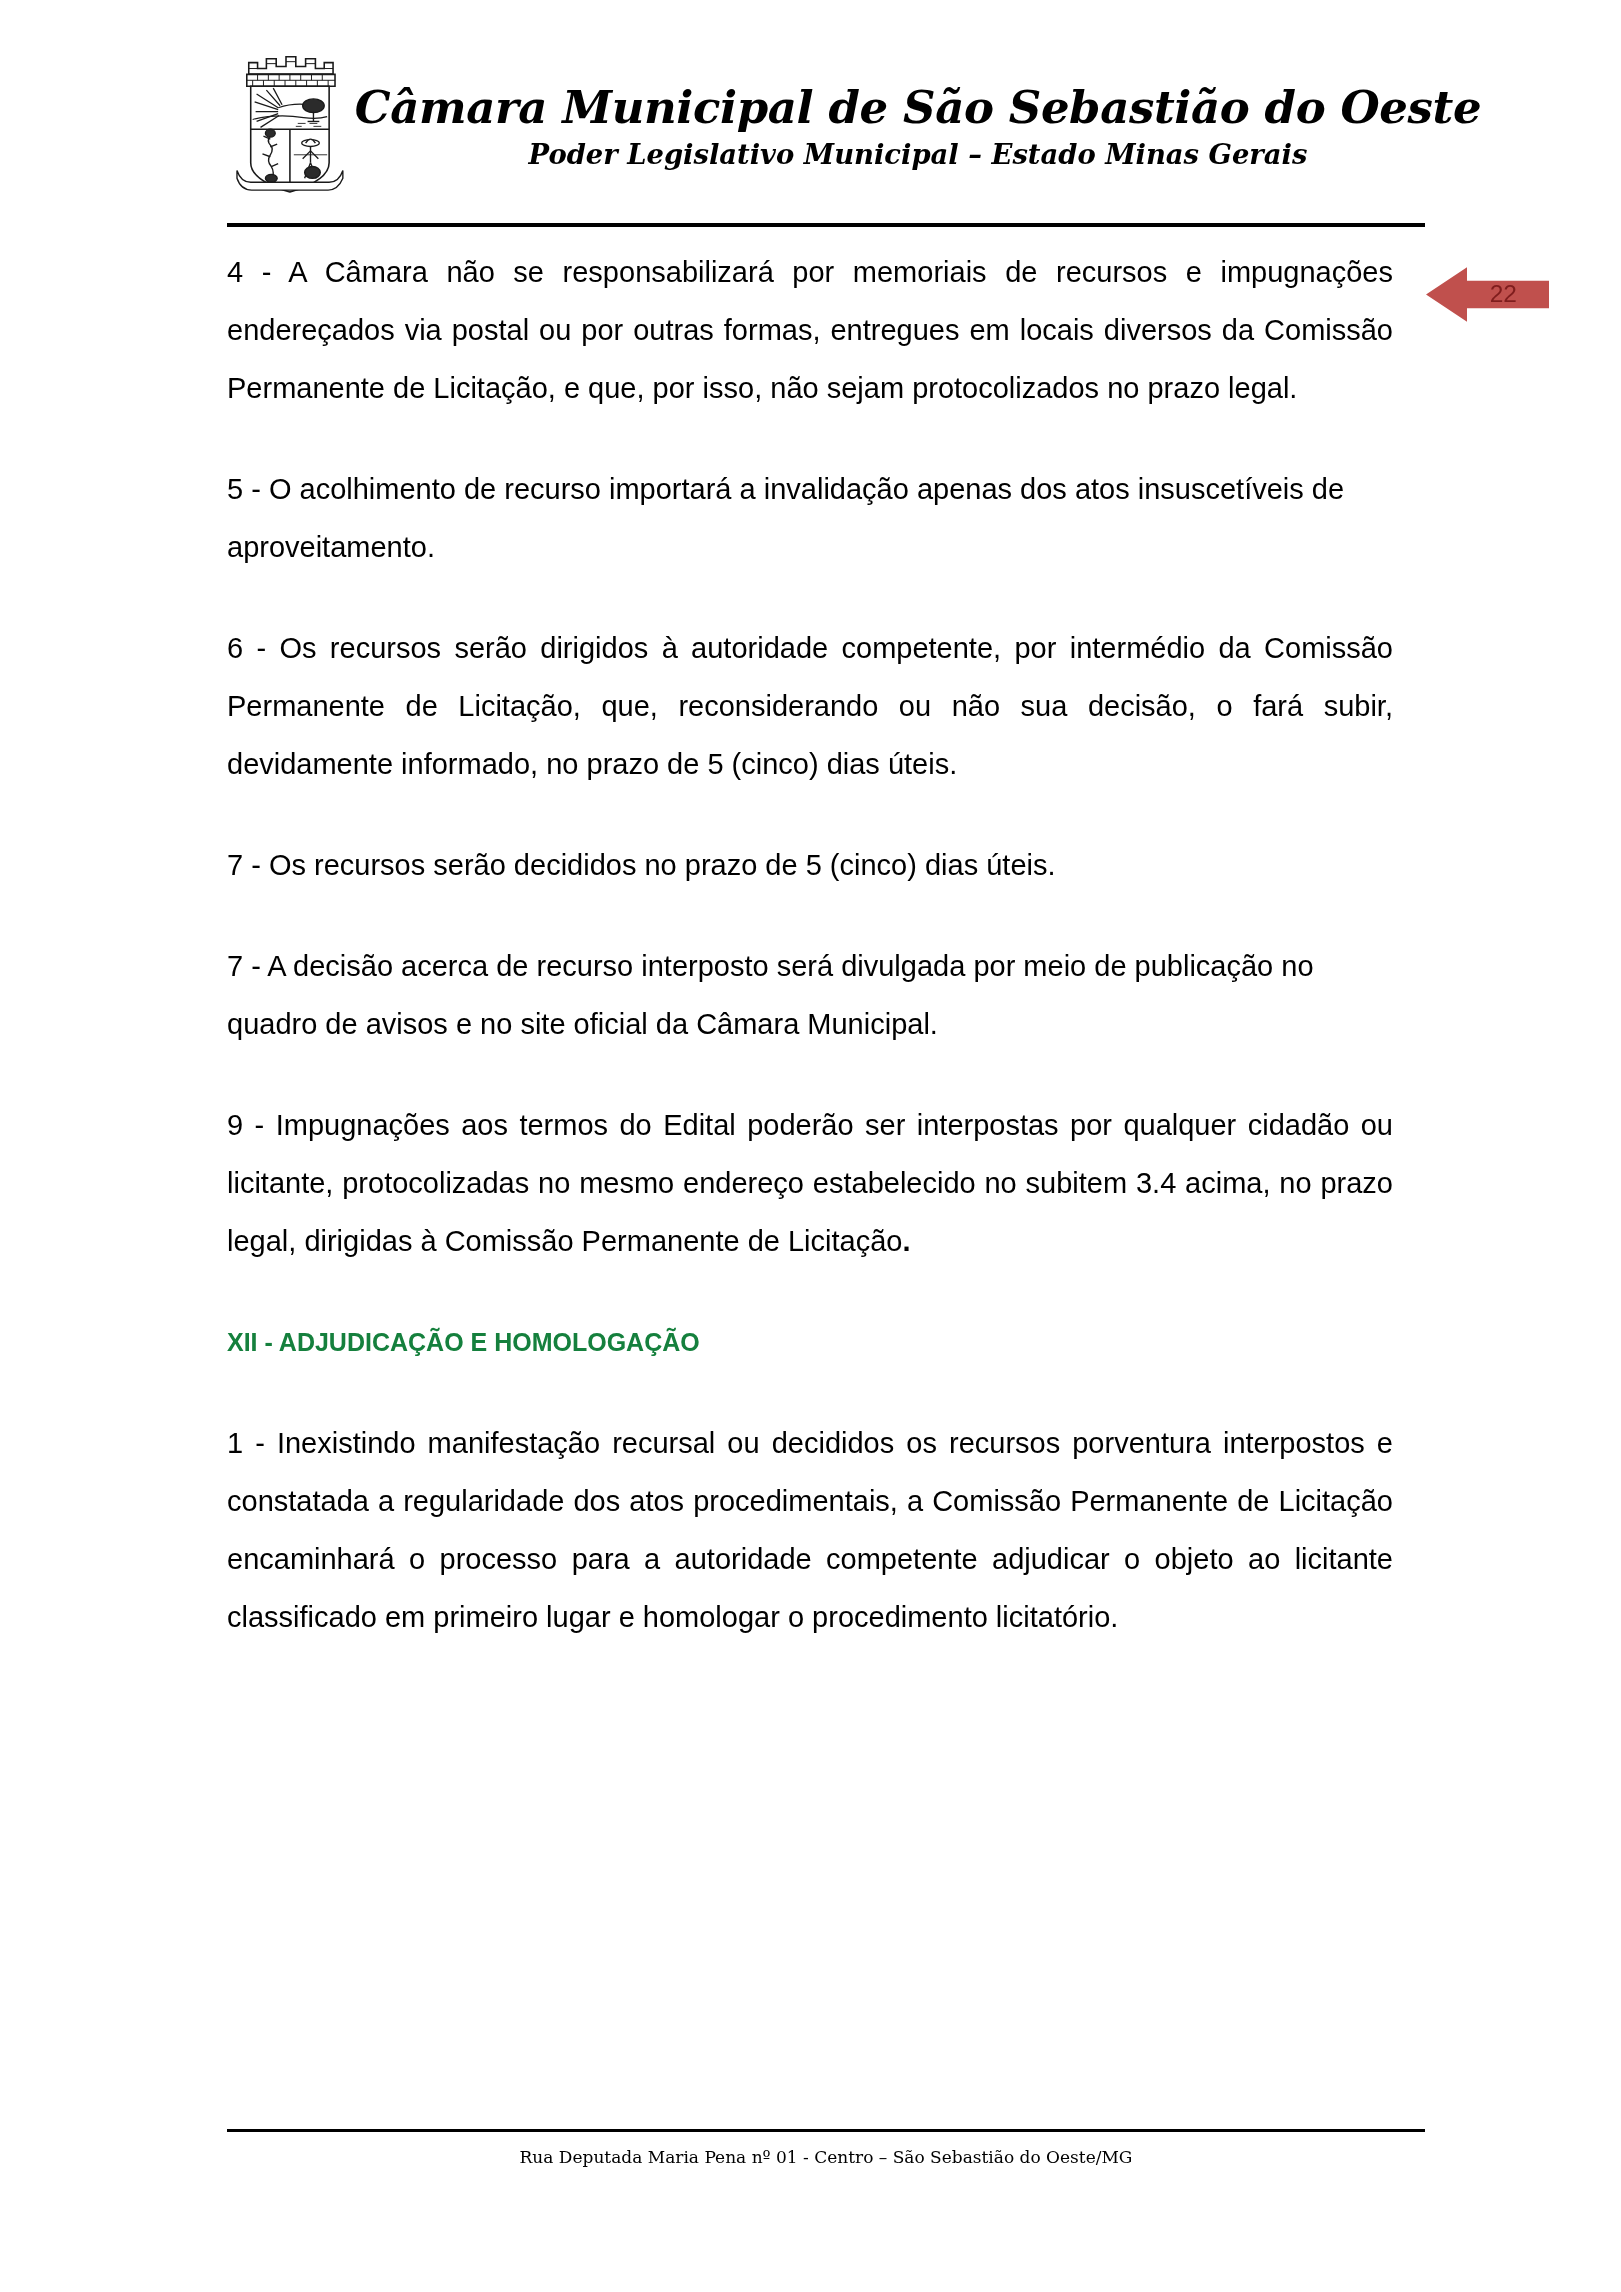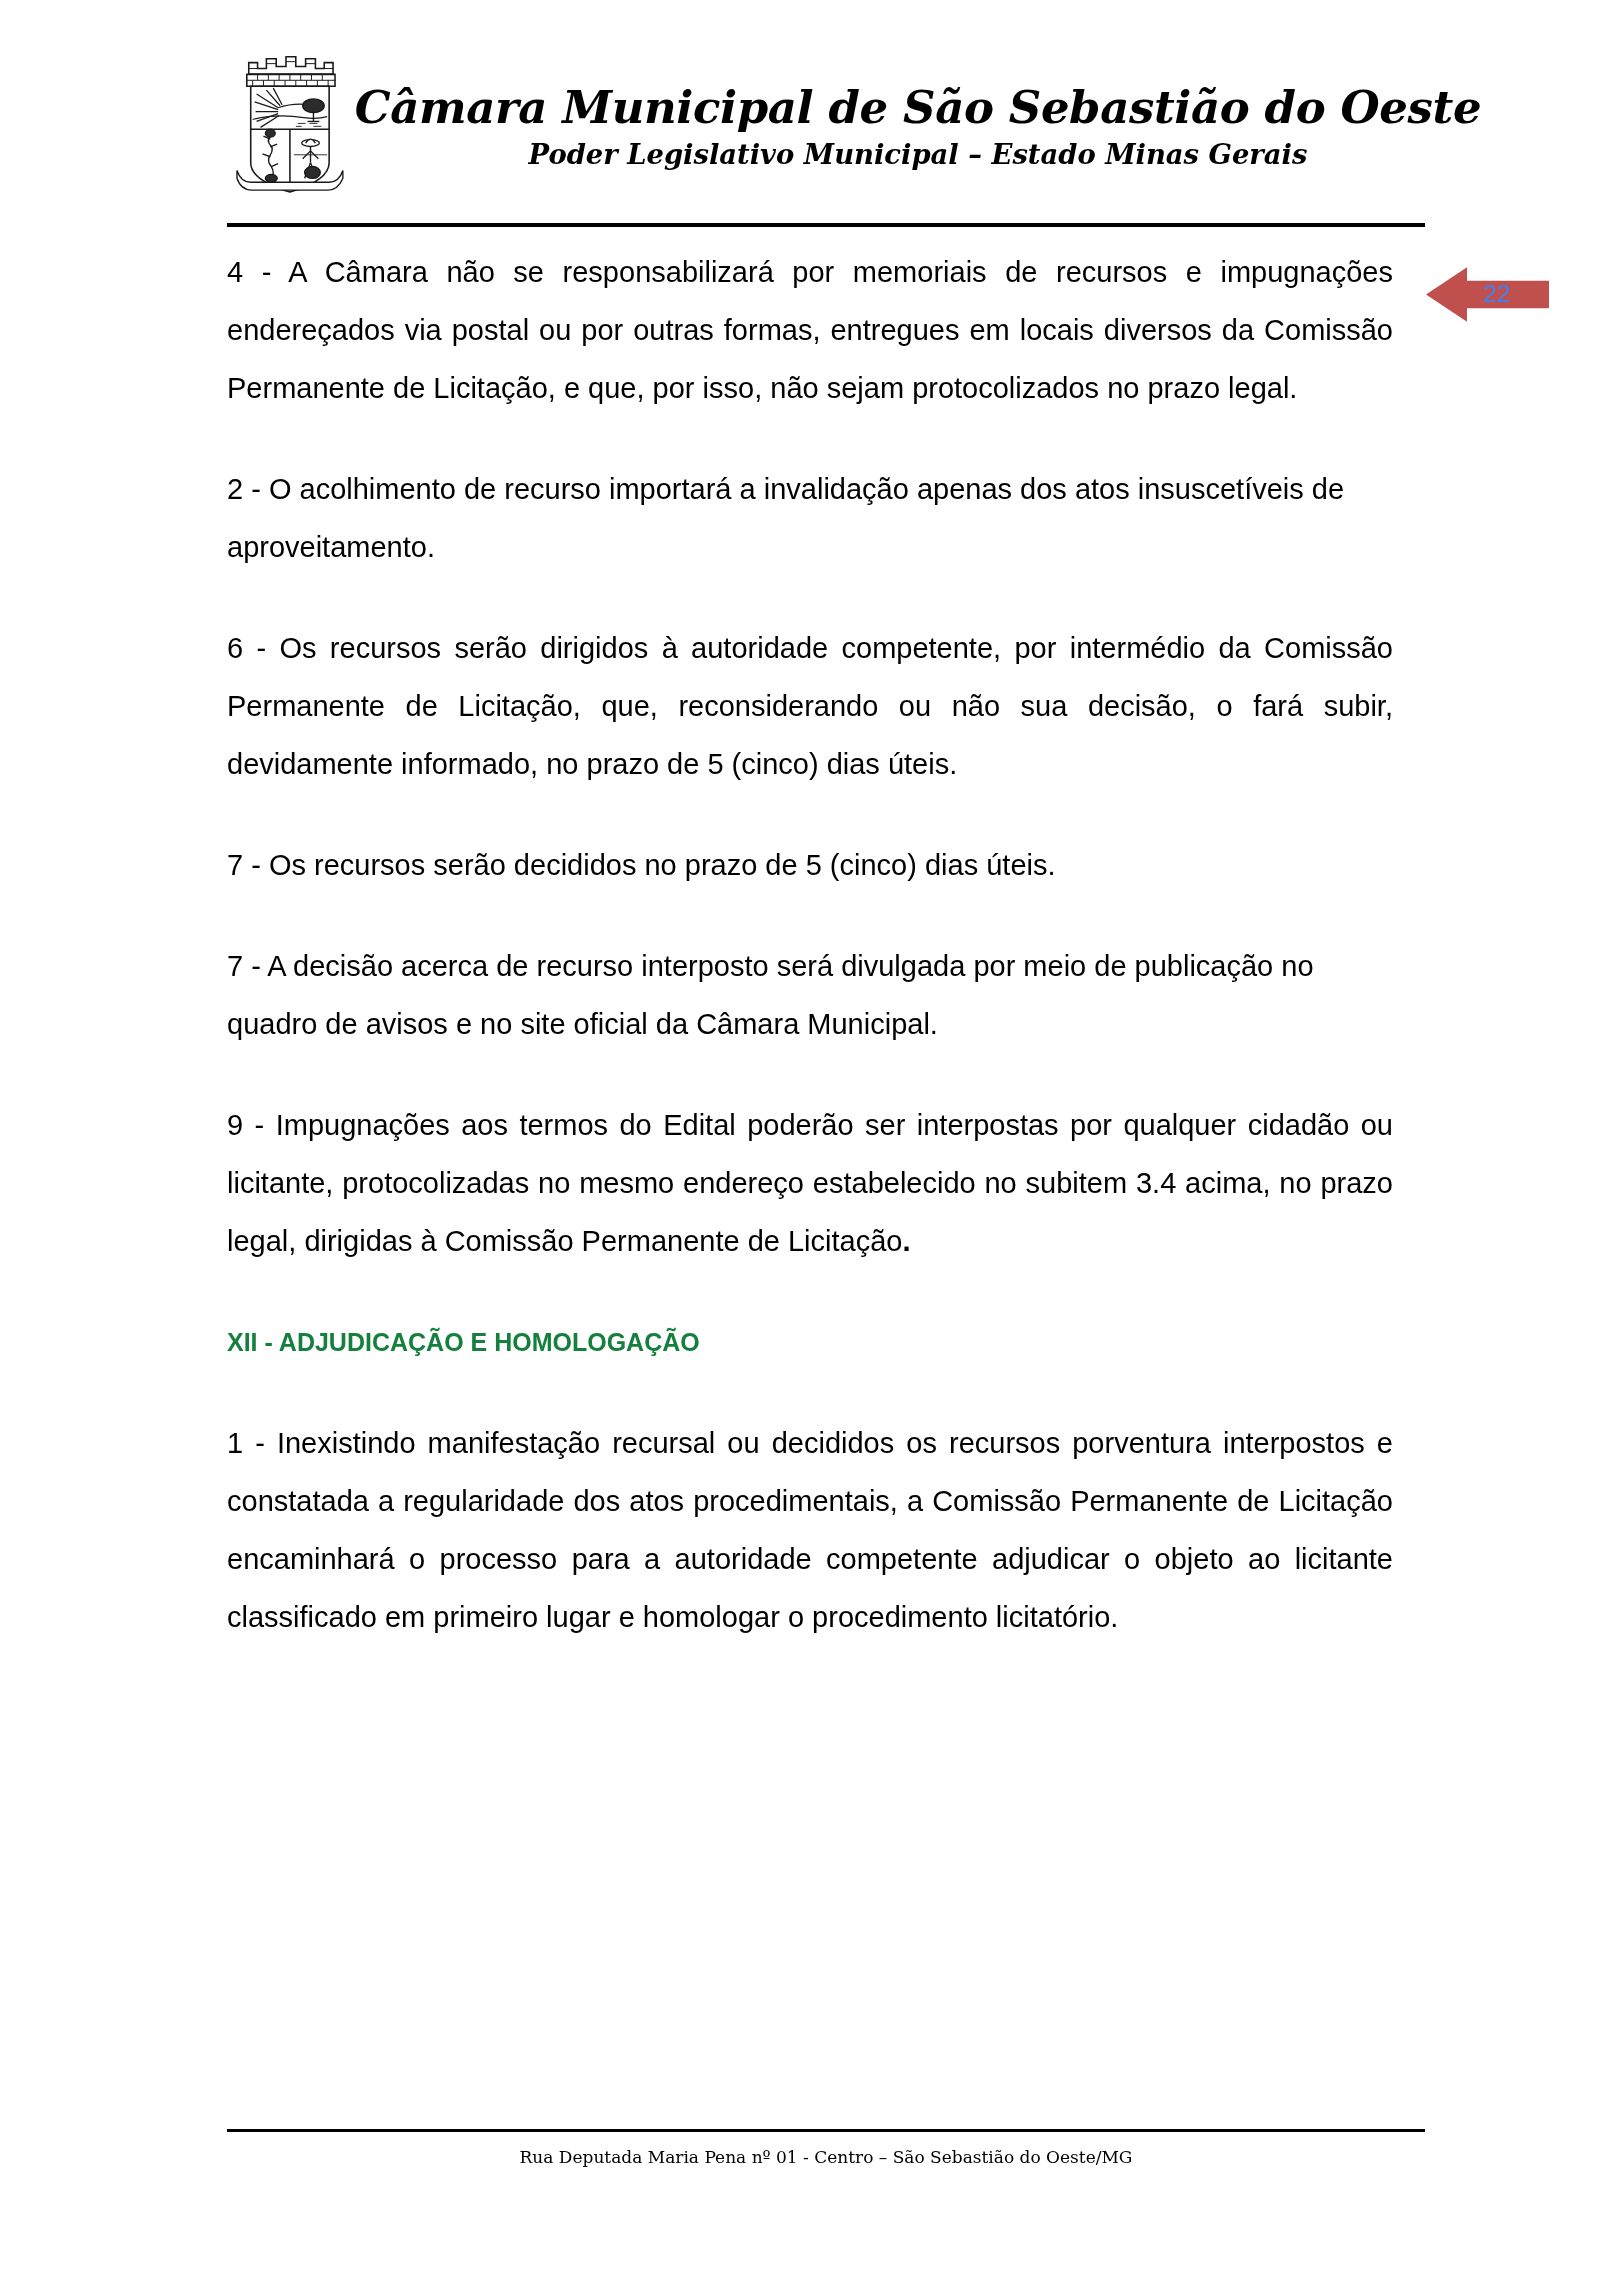--- a/index.html
+++ b/index.html
@@ -85,28 +85,28 @@
   .page-marker {
     position: absolute;
     left: 1426px;
     top: 261px;
     width: 123px;
     height: 67px;
   }
   .page-marker svg { display:block; width:123px; height:67px; }
   .page-marker-num {
     position: absolute;
-    left: 57px;
+    left: 42px;
     top: 17.6px;
     width: 49px;
-    text-align: left;
+    text-align: right;
     font-family: "Liberation Sans", sans-serif;
     font-size: 24.5px;
     line-height: 29px;
-    color: #3b82f6;
+    color: #7f1d1d;
     font-weight: normal;
   }
 
   
   .content {
     position: absolute;
     left: 227px;
     top: 243px;
     width: 1166px;
   }
@@ -242,21 +242,21 @@
     <svg viewBox="0 0 126 68" xmlns="http://www.w3.org/2000/svg">
       <polygon points="0,34 42,6 42,20 126,20 126,48 42,48 42,62" fill="#c0504d"></polygon>
     </svg>
     <div class="page-marker-num">22</div>
   </div>
 
   <div class="content">
 
     <p class="para">4 - A Câmara não se responsabilizará por memoriais de recursos e impugnações endereçados via postal ou por outras formas, entregues em locais diversos da Comissão Permanente de Licitação, e que, por isso, não sejam protocolizados no prazo legal.</p>
 
-    <p class="para noj">2 - O acolhimento de recurso importará a invalidação apenas dos atos insuscetíveis de aproveitamento.</p>
+    <p class="para noj">5 - O acolhimento de recurso importará a invalidação apenas dos atos insuscetíveis de aproveitamento.</p>
 
     <p class="para">6 - Os recursos serão dirigidos à autoridade competente, por intermédio da Comissão Permanente de Licitação, que, reconsiderando ou não sua decisão, o fará subir, devidamente informado, no prazo de 5 (cinco) dias úteis.</p>
 
     <p class="para noj">7 - Os recursos serão decididos no prazo de 5 (cinco) dias úteis.</p>
 
     <p class="para noj">7 - A decisão acerca de recurso interposto será divulgada por meio de publicação no quadro de avisos e no site oficial da Câmara Municipal.</p>
 
     <p class="para"><span>9 - Impugnações aos termos do Edital poderão ser interpostas por qualquer cidadão ou licitante, protocolizadas no mesmo endereço estabelecido no subitem 3.4 acima, no prazo legal, dirigidas à Comissão Permanente de Licitação</span><span class="bold-dot">.</span></p>
 
     <p class="heading">XII - ADJUDICAÇÃO E HOMOLOGAÇÃO</p>

